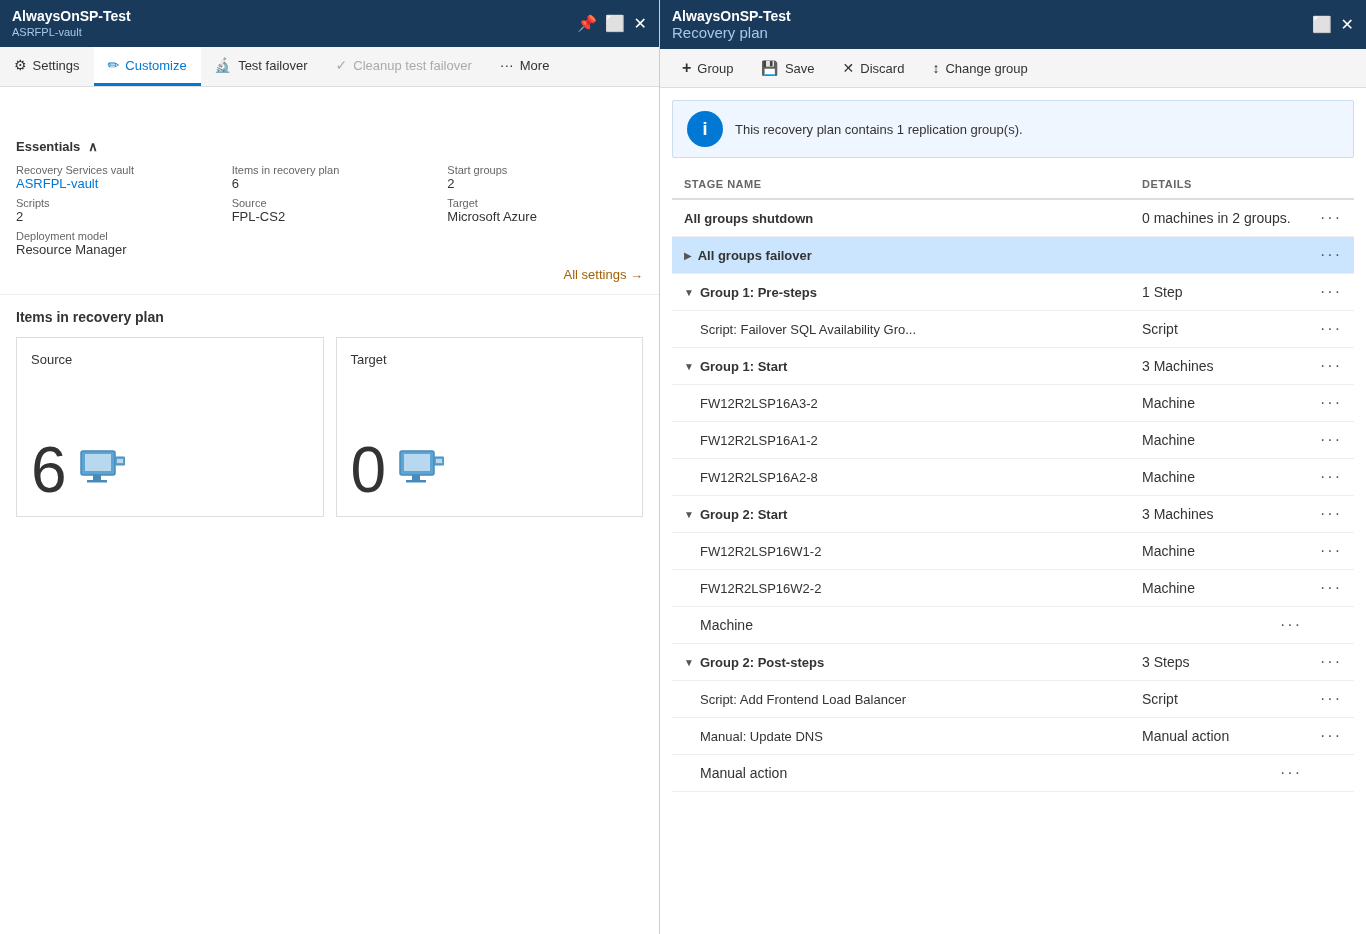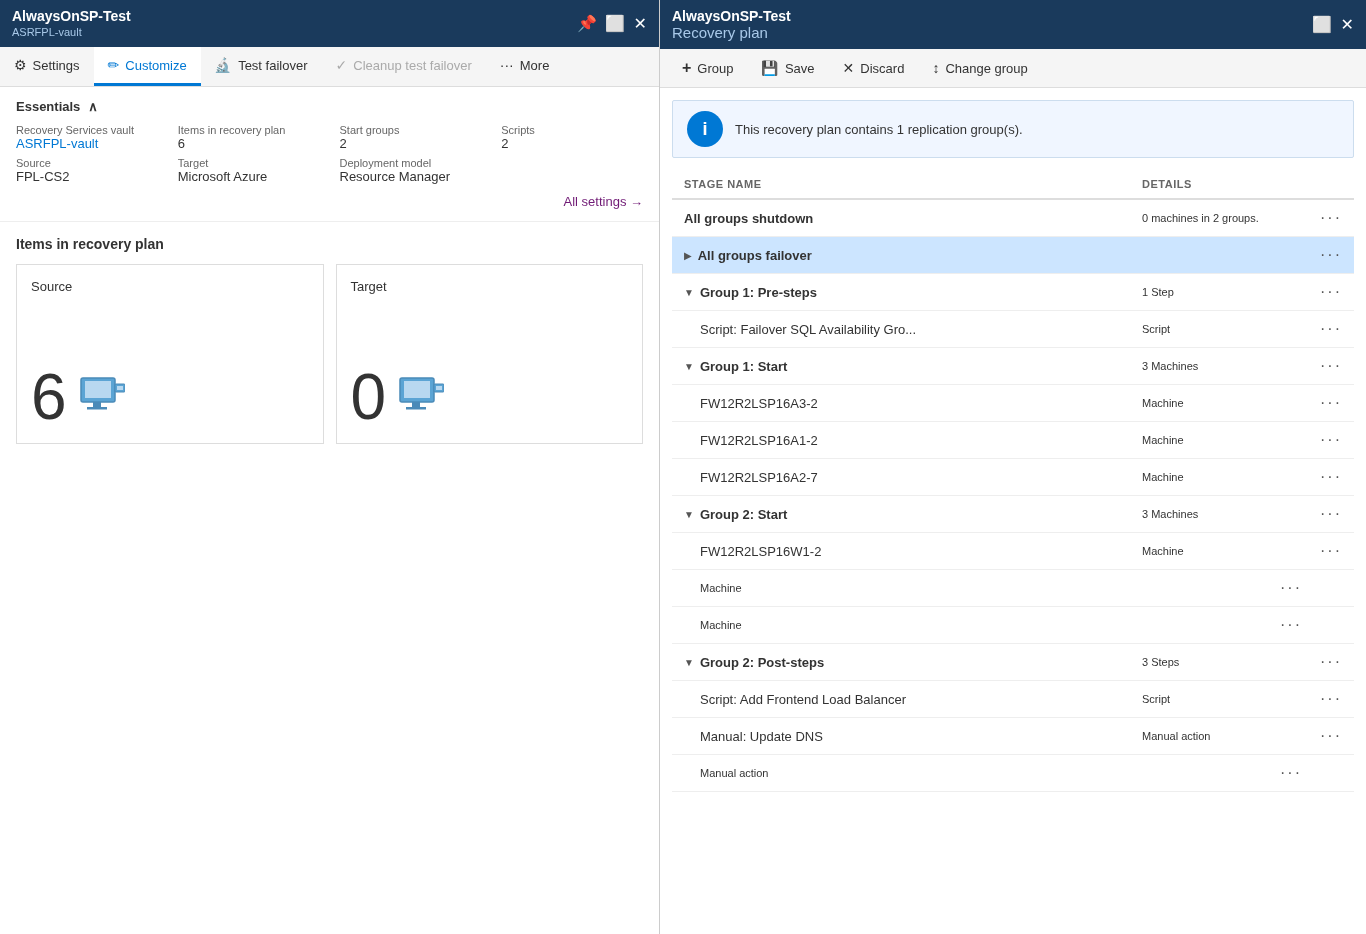--- a/index.html
+++ b/index.html
@@ -13,27 +13,27 @@
     .title-bar-controls { display: flex; gap: 8px; align-items: center; }
     .title-bar-controls span { color: #fff; cursor: pointer; font-size: 16px; }
 
     .toolbar { display: flex; align-items: stretch; border-bottom: 1px solid #ddd; background: #f5f5f5; }
     .toolbar-btn { display: flex; align-items: center; gap: 6px; padding: 10px 14px; border: none; background: transparent; cursor: pointer; font-size: 13px; color: #333; border-bottom: 3px solid transparent; }
     .toolbar-btn.active { border-bottom: 3px solid #0078d4; color: #0078d4; background: #fff; }
     .toolbar-btn.disabled { color: #aaa; cursor: default; }
     .toolbar-btn .icon { font-size: 14px; }
 
     .essentials { padding: 12px 16px; border-bottom: 1px solid #eee; }
-    .essentials-header { display: flex; align-items: flex-start; gap: 8px; font-weight: 600; font-size: 13px; margin-bottom: 10px; cursor: pointer; }
-    .essentials-grid { display: grid; grid-template-columns: 1fr 1fr 1fr 1fr; gap: 6px 20px; }
+    .essentials-header { display: flex; align-items: flex-start; gap: 8px; font-weight: 600; font-size: 13px; margin-bottom: 10px; cursor: pointer; margin-top: 40px; }
+    .essentials-grid { display: grid; grid-template-columns: 1fr 1fr 1fr; gap: 6px 20px; }
     .essentials-item label { display: block; color: #666; font-size: 11px; }
     .essentials-item .value { font-size: 13px; }
     .essentials-item .value.link { color: #0078d4; cursor: pointer; }
     .all-settings { text-align: right; margin-top: 10px; }
-    .all-settings a { color: #701a75; text-decoration: none; font-size: 13px; }
+    .all-settings a { color: #a16207; text-decoration: none; font-size: 13px; }
 
     .items-section { padding: 14px 16px; flex: 1; overflow-y: auto; }
     .items-section h3 { font-size: 14px; font-weight: 600; margin-bottom: 12px; }
     .items-grid { display: grid; grid-template-columns: 1fr 1fr; gap: 12px; }
     .item-card { border: 1px solid #ddd; padding: 14px; background: #fff; min-height: 180px; display: flex; flex-direction: column; justify-content: space-between; }
     .item-card .card-title { font-size: 13px; color: #333; margin-bottom: auto; }
     .item-card .card-bottom { display: flex; align-items: flex-end; gap: 10px; margin-top: 20px; }
     .item-card .count { font-size: 64px; color: #333; font-weight: 300; line-height: 1; }
     .item-card .card-icon { font-size: 36px; margin-bottom: 4px; }
 
@@ -57,21 +57,21 @@
     .table-header { display: grid; grid-template-columns: 1fr 160px 40px; padding: 8px 12px; border-bottom: 2px solid #ddd; }
     .table-header span { font-size: 11px; font-weight: 600; color: #666; text-transform: uppercase; letter-spacing: 0.5px; }
 
     .table-row { display: grid; grid-template-columns: 1fr 160px 40px; padding: 9px 12px; border-bottom: 1px solid #eee; align-items: center; }
     .table-row.highlighted { background: #cce5ff; }
     .table-row.indent-1 { padding-left: 28px; }
 
     .stage-name { display: flex; align-items: center; gap: 6px; font-size: 13px; }
     .stage-name .bold { font-weight: 600; }
     .chevron { font-size: 10px; color: #555; }
-    .details-col { font-size: 11px; color: #333; }
+    .details-col { font-size: 14px; color: #333; }
     .more-btn { text-align: right; }
     .more-btn span { color: #555; cursor: pointer; font-size: 16px; letter-spacing: 2px; }
   </style>
 </head>
 <body>
 
 <div class="left-panel">
 
   <div class="title-bar-left">
     <div class="title-text">
@@ -282,41 +282,42 @@
       <div class="more-btn"><span>···</span></div>
     </div>
 
     <div class="table-row indent-1">
       <div class="stage-name">FW12R2LSP16A1-2</div>
       <div class="details-col">Machine</div>
       <div class="more-btn"><span>···</span></div>
     </div>
 
     <div class="table-row indent-1">
-      <div class="stage-name">FW12R2LSP16A2-7</div>
+      <div class="stage-name">FW12R2LSP16A2-8</div>
       <div class="details-col">Machine</div>
       <div class="more-btn"><span>···</span></div>
     </div>
 
     <div class="table-row">
       <div class="stage-name">
         <span class="chevron">▼</span>
         <span class="bold">Group 2: Start</span>
       </div>
       <div class="details-col">3 Machines</div>
       <div class="more-btn"><span>···</span></div>
     </div>
 
     <div class="table-row indent-1">
       <div class="stage-name">FW12R2LSP16W1-2</div>
       <div class="details-col">Machine</div>
       <div class="more-btn"><span>···</span></div>
     </div>
 
     <div class="table-row indent-1">
+      <div class="stage-name">FW12R2LSP16W2-2</div>
       <div class="details-col">Machine</div>
       <div class="more-btn"><span>···</span></div>
     </div>
 
     <div class="table-row indent-1">
       <div class="details-col">Machine</div>
       <div class="more-btn"><span>···</span></div>
     </div>
 
     <div class="table-row">

